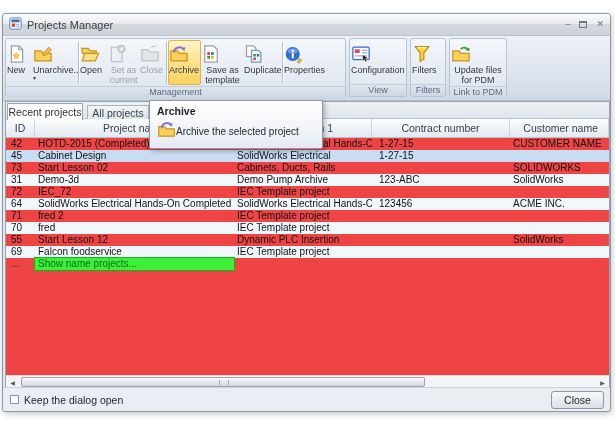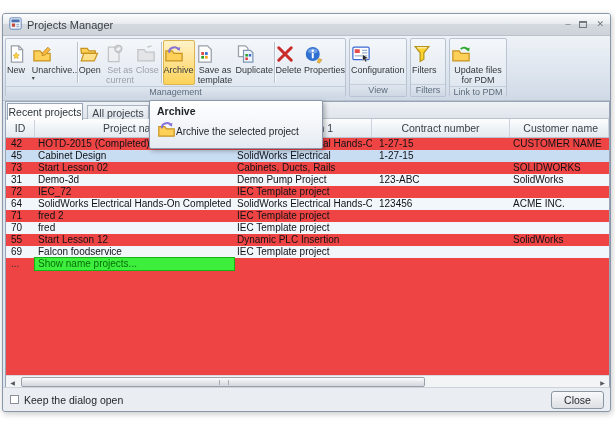--- a/index.html
+++ b/index.html
@@ -197,28 +197,20 @@
                 <path d="M2 1.5h5.5l2 2V10H2z" fill="#fff" stroke="#9aa0a8"></path>
                 <path d="M6 5h5.5l2 2v7.5H6z" fill="#eef4fb" stroke="#7f96b5"></path>
                 <rect x="7.5" y="8" width="2" height="2" fill="#2aa02a"></rect>
                 <rect x="10.2" y="8" width="2" height="2" fill="#3a6ad4"></rect>
                 <rect x="7.5" y="10.8" width="2" height="2" fill="#e33b3b"></rect>
               </svg>
           </span>
           <span class="rlbl">Duplicate</span>
         </div>
         <div class="rsep"></div>
-        <div class="rbtn" style="width:30px">
-          <span class="ricon">
-            <svg width="20" height="20" viewBox="0 0 16 16">
-                <path d="M3 3l10 10M13 3L3 13" stroke="#c92a2a" stroke-width="2.4" stroke-linecap="round"></path>
-              </svg>
-          </span>
-          <span class="rlbl">Delete</span>
-        </div>
         <div class="rbtn" style="width:40px">
           <span class="ricon">
             <svg width="20" height="20" viewBox="0 0 16 16">
                 <circle cx="7" cy="8" r="5.6" fill="#2f6fd0"></circle>
                 <ellipse cx="7" cy="5.6" rx="3.9" ry="2" fill="#7aa8e8" opacity=".85"></ellipse>
                 <circle cx="7" cy="5.4" r="1" fill="#fff"></circle>
                 <rect x="6.2" y="7" width="1.6" height="4.6" rx=".8" fill="#fff"></rect>
                 <path d="M10.6 14.6l1.2-3.1 2.5 1.1-1.9 2.7z" fill="#f0b93c" stroke="#a67c1e" stroke-width=".4"></path>
               </svg>
           </span>
@@ -310,21 +302,21 @@
       <div class="grow">
         <span class="c c-id">73</span>
         <span class="c c-name">Start Lesson 02</span>
         <span class="c c-desc">Cabinets, Ducts, Rails</span>
         <span class="c c-con"></span>
         <span class="c c-cus">SOLIDWORKS</span>
       </div>
       <div class="grow alt">
         <span class="c c-id">31</span>
         <span class="c c-name">Demo-3d</span>
-        <span class="c c-desc">Demo Pump Project</span>
+        <span class="c c-desc">Demo Pump Archive</span>
         <span class="c c-con">123-ABC</span>
         <span class="c c-cus">SolidWorks</span>
       </div>
       <div class="grow">
         <span class="c c-id">72</span>
         <span class="c c-name">IEC_72</span>
         <span class="c c-desc">IEC Template project</span>
         <span class="c c-con"></span>
         <span class="c c-cus"></span>
       </div>

